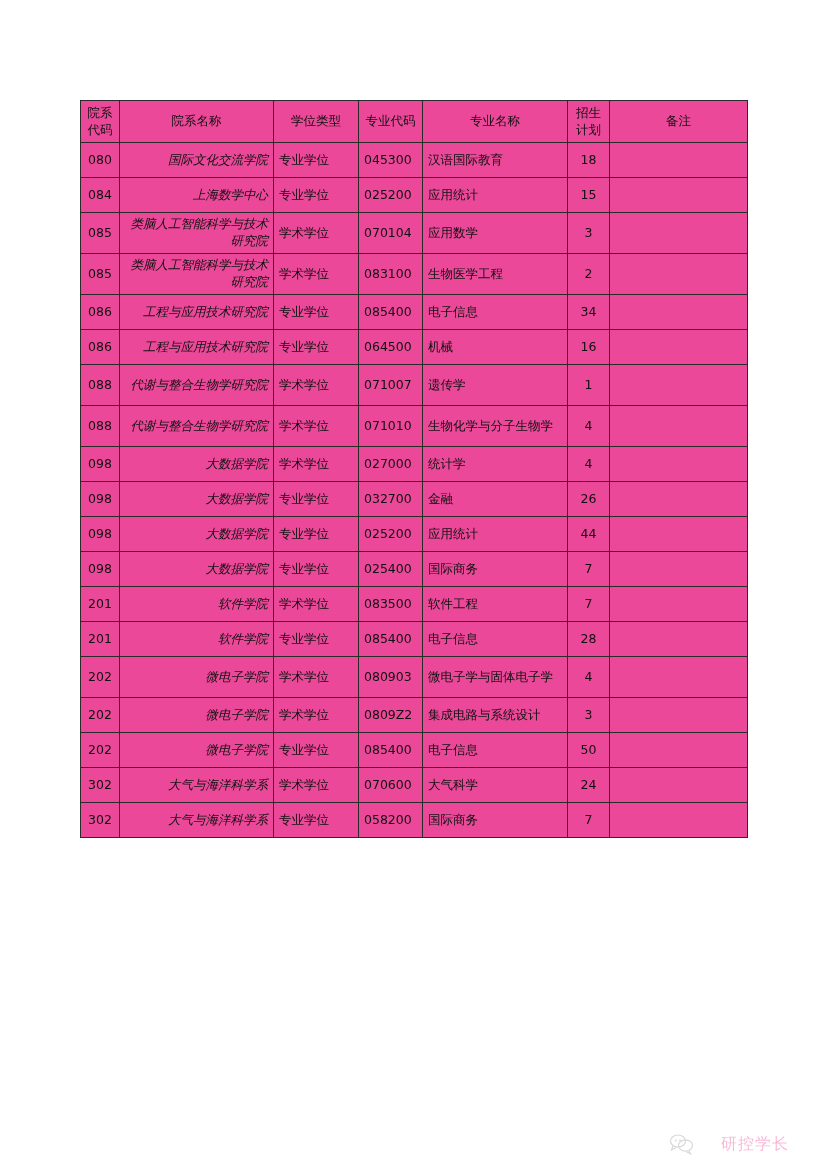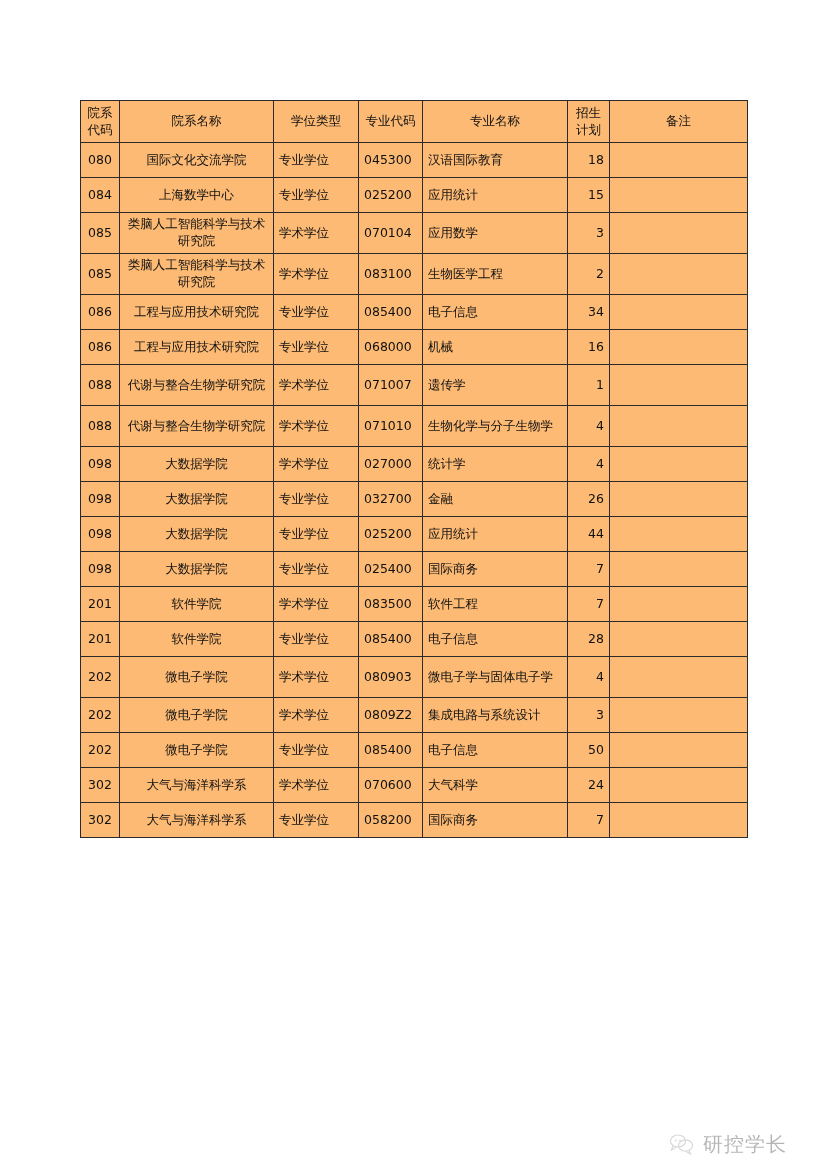--- a/index.html
+++ b/index.html
@@ -29,21 +29,21 @@
     position: absolute;
     left: 80px;
     top: 100px;
     width: 667px;
   }
 
   table.plan {
     border-collapse: collapse;
     width: 667px;
     table-layout: fixed;
-    background: #fdba74;
+    background: #ec4899;
   }
 
   table.plan th,
   table.plan td {
     border: 1px solid #2b2b2b;
     font-weight: normal;
     font-size: 12.5px;
     line-height: 1.35;
     color: #111;
     vertical-align: middle;
@@ -78,36 +78,37 @@
   }
   th.h-code { text-align: left; }
 
   
   td.code {
     text-align: center;
     padding-left: 5px;
     font-size: 12px;
   }
   td.dept {
-    text-align: center;
+    text-align: right;
     padding-left: 6px;
+    font-style: italic;
   }
   td.degree {
   }
   td.major-no {
     text-align: left;
     padding-left: 5px;
     font-size: 12px;
   }
   td.major {
     text-align: left;
     padding-left: 6px;
   }
   td.quota {
-    text-align: right;
+    text-align: center;
     font-size: 12px;
   }
   td.remark {
     text-align: left;
   }
 
   tr.r1 td { height: 35px; }
   tr.r2 td { height: 41px; }
 
   
@@ -125,25 +126,26 @@
   .watermark .logo {
     width: 28px;
     height: 26px;
     position: relative;
     flex: 0 0 auto;
   }
   .watermark .logo svg {
     display: block;
   }
   .watermark .wm-text {
-    font-size: 20px;
+    font-size: 16px;
     letter-spacing: 1px;
-    color: #404040;
+    color: #ec4899;
     white-space: nowrap;
     font-family: "DejaVu Sans", "Liberation Sans", sans-serif;
+    margin-left: 18px;
   }
 </style>
 </head>
 <body>
 
 <div class="page">
 
   <div class="table-wrap">
     <table class="plan">
       <colgroup>
@@ -215,21 +217,21 @@
             <td class="degree">专业学位</td>
             <td class="major-no">085400</td>
             <td class="major">电子信息</td>
             <td class="quota">34</td>
             <td class="remark"></td>
           </tr>
           <tr class="r1">
             <td class="code">086</td>
             <td class="dept">工程与应用技术研究院</td>
             <td class="degree">专业学位</td>
-            <td class="major-no">068000</td>
+            <td class="major-no">064500</td>
             <td class="major">机械</td>
             <td class="quota">16</td>
             <td class="remark"></td>
           </tr>
           <tr class="r2">
             <td class="code">088</td>
             <td class="dept">代谢与整合生物学研究院</td>
             <td class="degree">学术学位</td>
             <td class="major-no">071007</td>
             <td class="major">遗传学</td>

